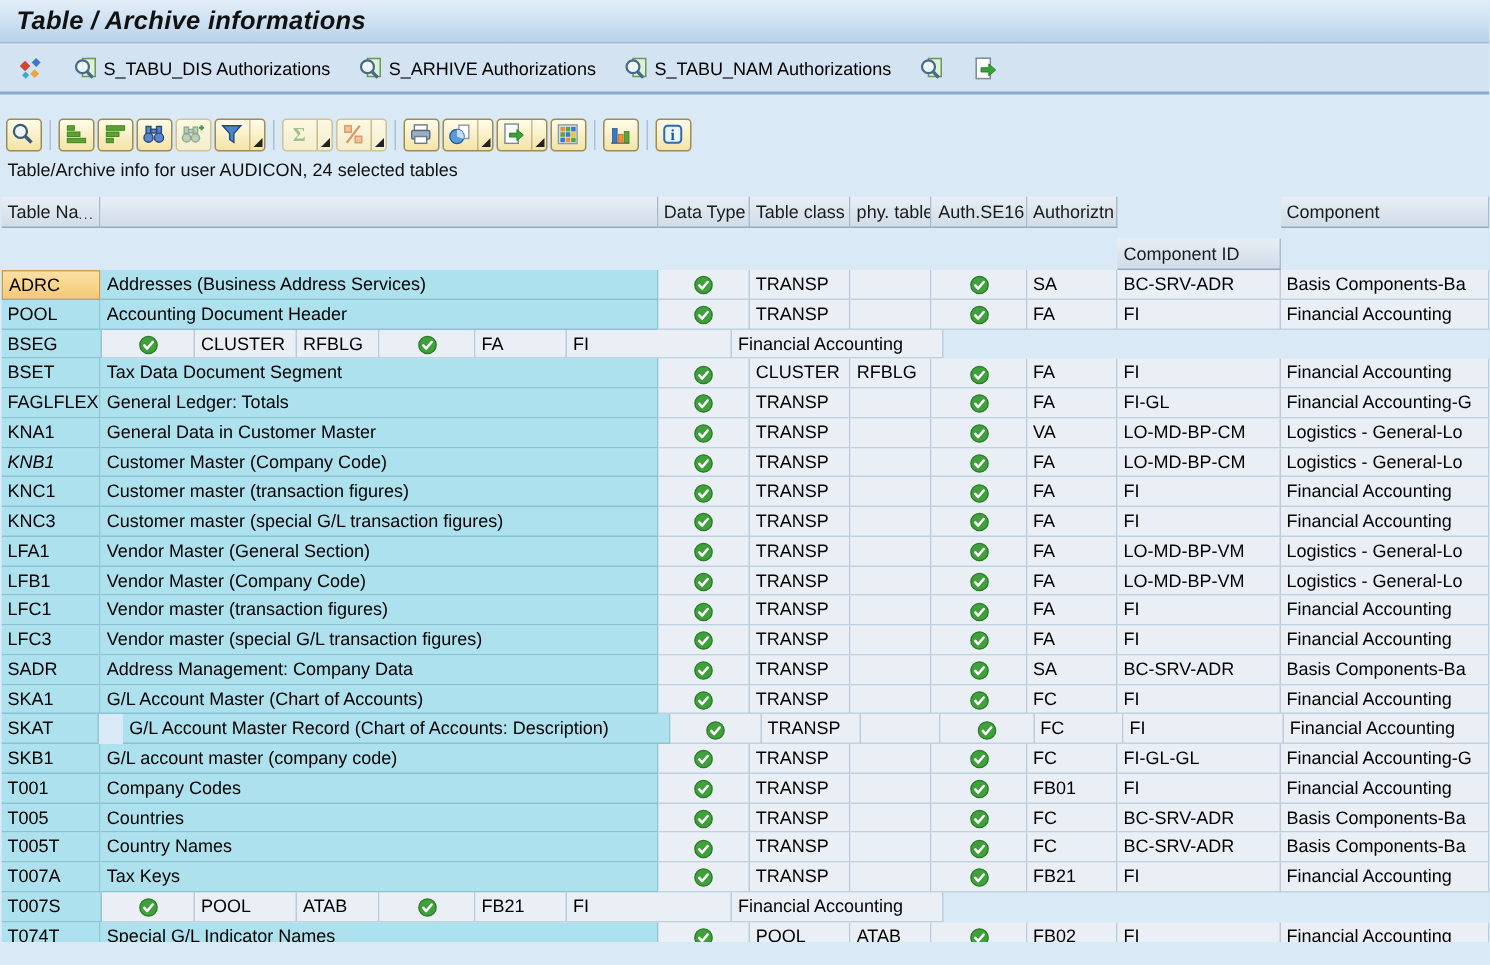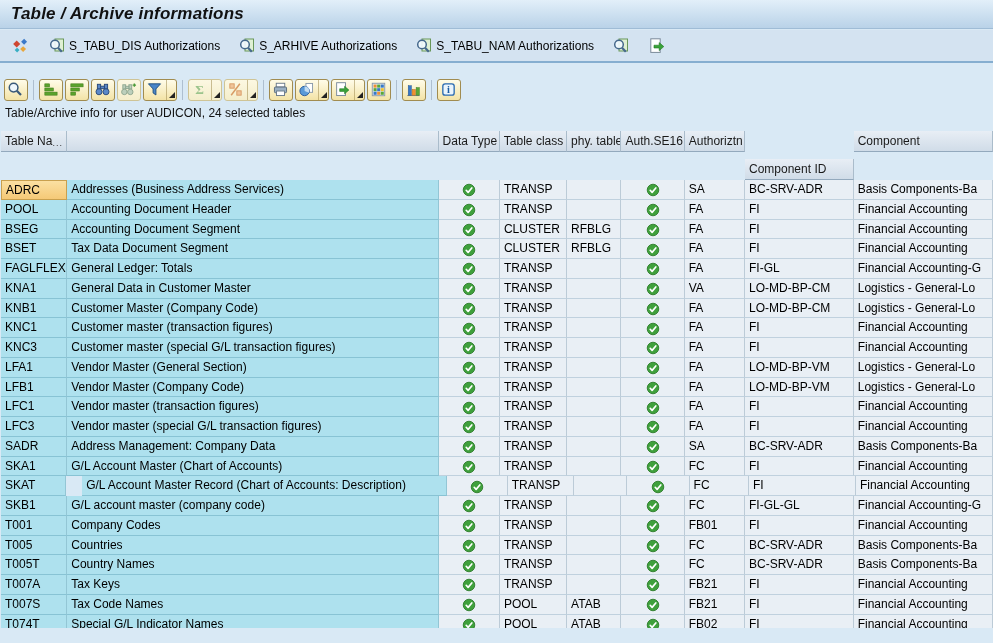--- a/index.html
+++ b/index.html
@@ -363,21 +363,20 @@
               <path d="M4.8 8.3 l2.2 2.4 4.2-5" stroke="#fff" stroke-width="1.9" fill="none" stroke-linecap="round" stroke-linejoin="round"></path>
             </svg>
           </span>
         </div>
         <div class="cell plain" style="width: 61px;">FA</div>
         <div class="cell plain" style="width: 110px;">FI</div>
         <div class="cell plain" style="width: 141px;">Financial Accounting</div>
       </div>
       <div class="grow">
         <div class="cell key" style="width: 67px;">BSEG</div>
-        <div class="cell key" style="width: 376px;">Accounting Document Segment</div>
         <div class="cell plain center" style="width: 62px;">
           <span class="check">
             <svg viewBox="0 0 16 16">
               <circle cx="8" cy="8" r="6.6" fill="#3fa03c" stroke="#2a7a28"></circle>
               <path d="M4.8 8.3 l2.2 2.4 4.2-5" stroke="#fff" stroke-width="1.9" fill="none" stroke-linecap="round" stroke-linejoin="round"></path>
             </svg>
           </span>
         </div>
         <div class="cell plain" style="width: 68px;">CLUSTER</div>
         <div class="cell plain" style="width: 55px;">RFBLG</div>
@@ -462,21 +461,21 @@
               <circle cx="8" cy="8" r="6.6" fill="#3fa03c" stroke="#2a7a28"></circle>
               <path d="M4.8 8.3 l2.2 2.4 4.2-5" stroke="#fff" stroke-width="1.9" fill="none" stroke-linecap="round" stroke-linejoin="round"></path>
             </svg>
           </span>
         </div>
         <div class="cell plain" style="width: 61px;">VA</div>
         <div class="cell plain" style="width: 110px;">LO-MD-BP-CM</div>
         <div class="cell plain" style="width: 141px;">Logistics - General-Lo</div>
       </div>
       <div class="grow">
-        <div class="cell key" style="width: 67px;">KNB1</div>
+        <div class="cell key" style="width: 67px; font-style: italic;">KNB1</div>
         <div class="cell key" style="width: 376px;">Customer Master (Company Code)</div>
         <div class="cell plain center" style="width: 62px;">
           <span class="check">
             <svg viewBox="0 0 16 16">
               <circle cx="8" cy="8" r="6.6" fill="#3fa03c" stroke="#2a7a28"></circle>
               <path d="M4.8 8.3 l2.2 2.4 4.2-5" stroke="#fff" stroke-width="1.9" fill="none" stroke-linecap="round" stroke-linejoin="round"></path>
             </svg>
           </span>
         </div>
         <div class="cell plain" style="width: 68px;">TRANSP</div>
@@ -838,21 +837,20 @@
               <path d="M4.8 8.3 l2.2 2.4 4.2-5" stroke="#fff" stroke-width="1.9" fill="none" stroke-linecap="round" stroke-linejoin="round"></path>
             </svg>
           </span>
         </div>
         <div class="cell plain" style="width: 61px;">FB21</div>
         <div class="cell plain" style="width: 110px;">FI</div>
         <div class="cell plain" style="width: 141px;">Financial Accounting</div>
       </div>
       <div class="grow">
         <div class="cell key" style="width: 67px;">T007S</div>
-        <div class="cell key" style="width: 376px;">Tax Code Names</div>
         <div class="cell plain center" style="width: 62px;">
           <span class="check">
             <svg viewBox="0 0 16 16">
               <circle cx="8" cy="8" r="6.6" fill="#3fa03c" stroke="#2a7a28"></circle>
               <path d="M4.8 8.3 l2.2 2.4 4.2-5" stroke="#fff" stroke-width="1.9" fill="none" stroke-linecap="round" stroke-linejoin="round"></path>
             </svg>
           </span>
         </div>
         <div class="cell plain" style="width: 68px;">POOL</div>
         <div class="cell plain" style="width: 55px;">ATAB</div>

